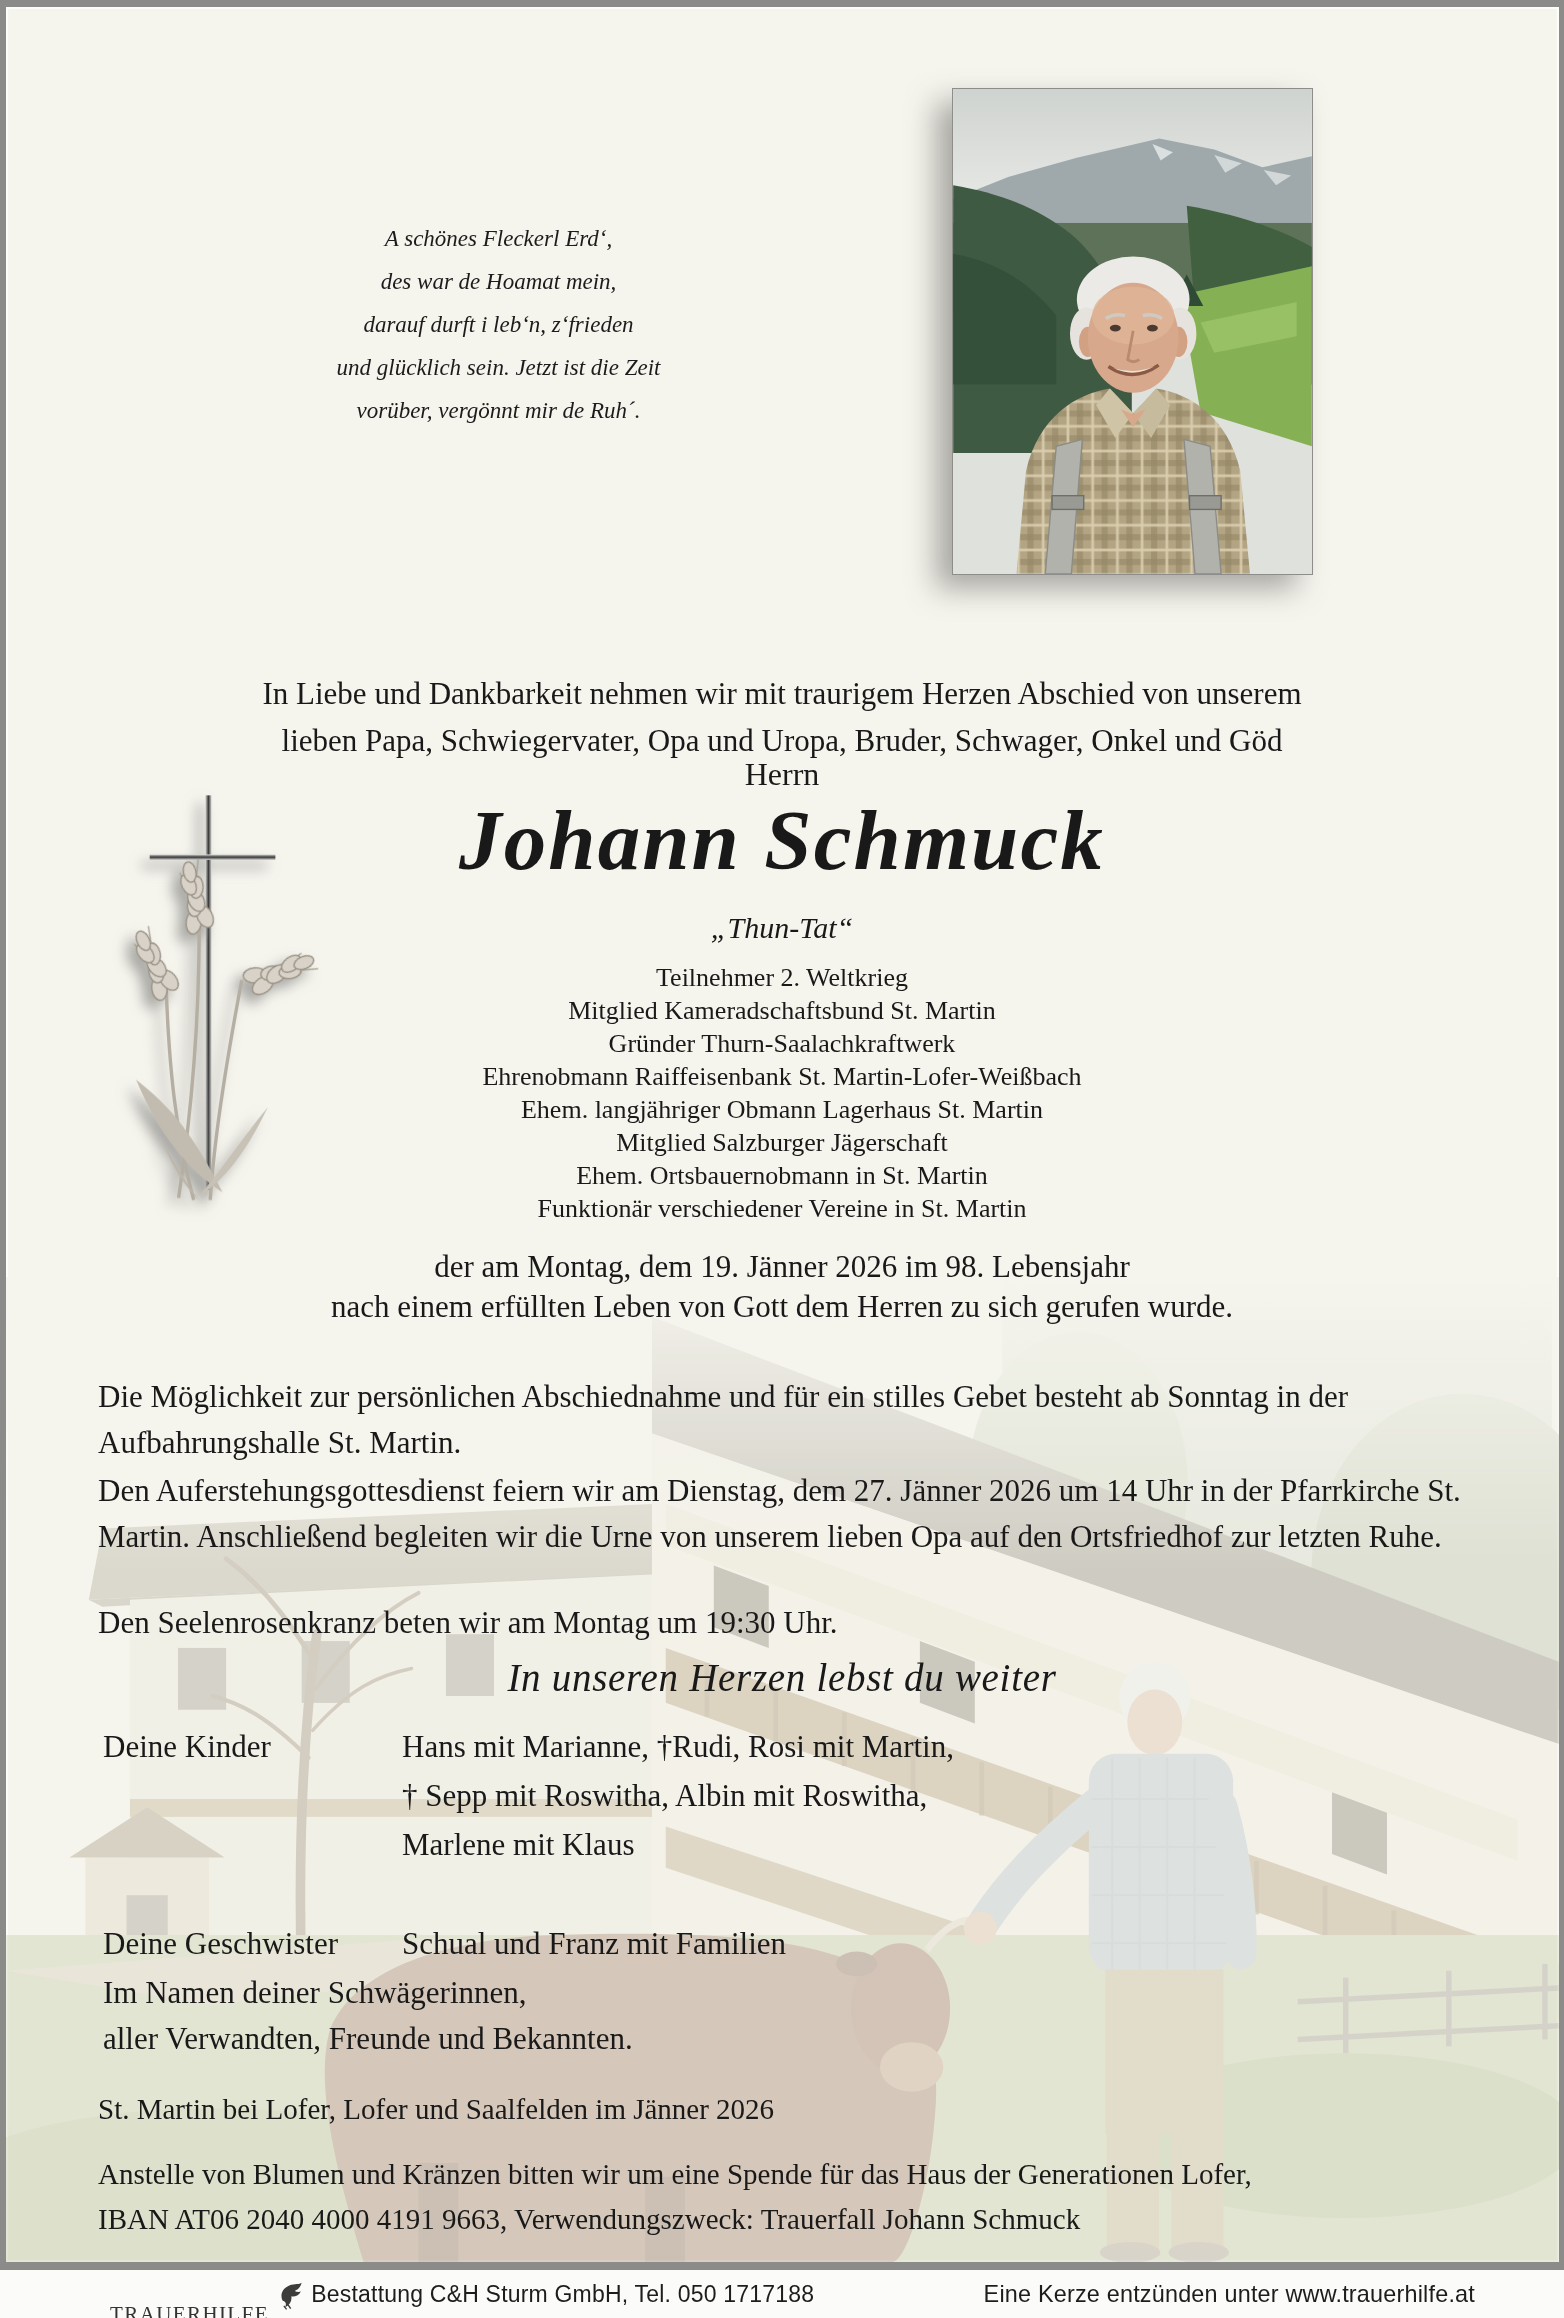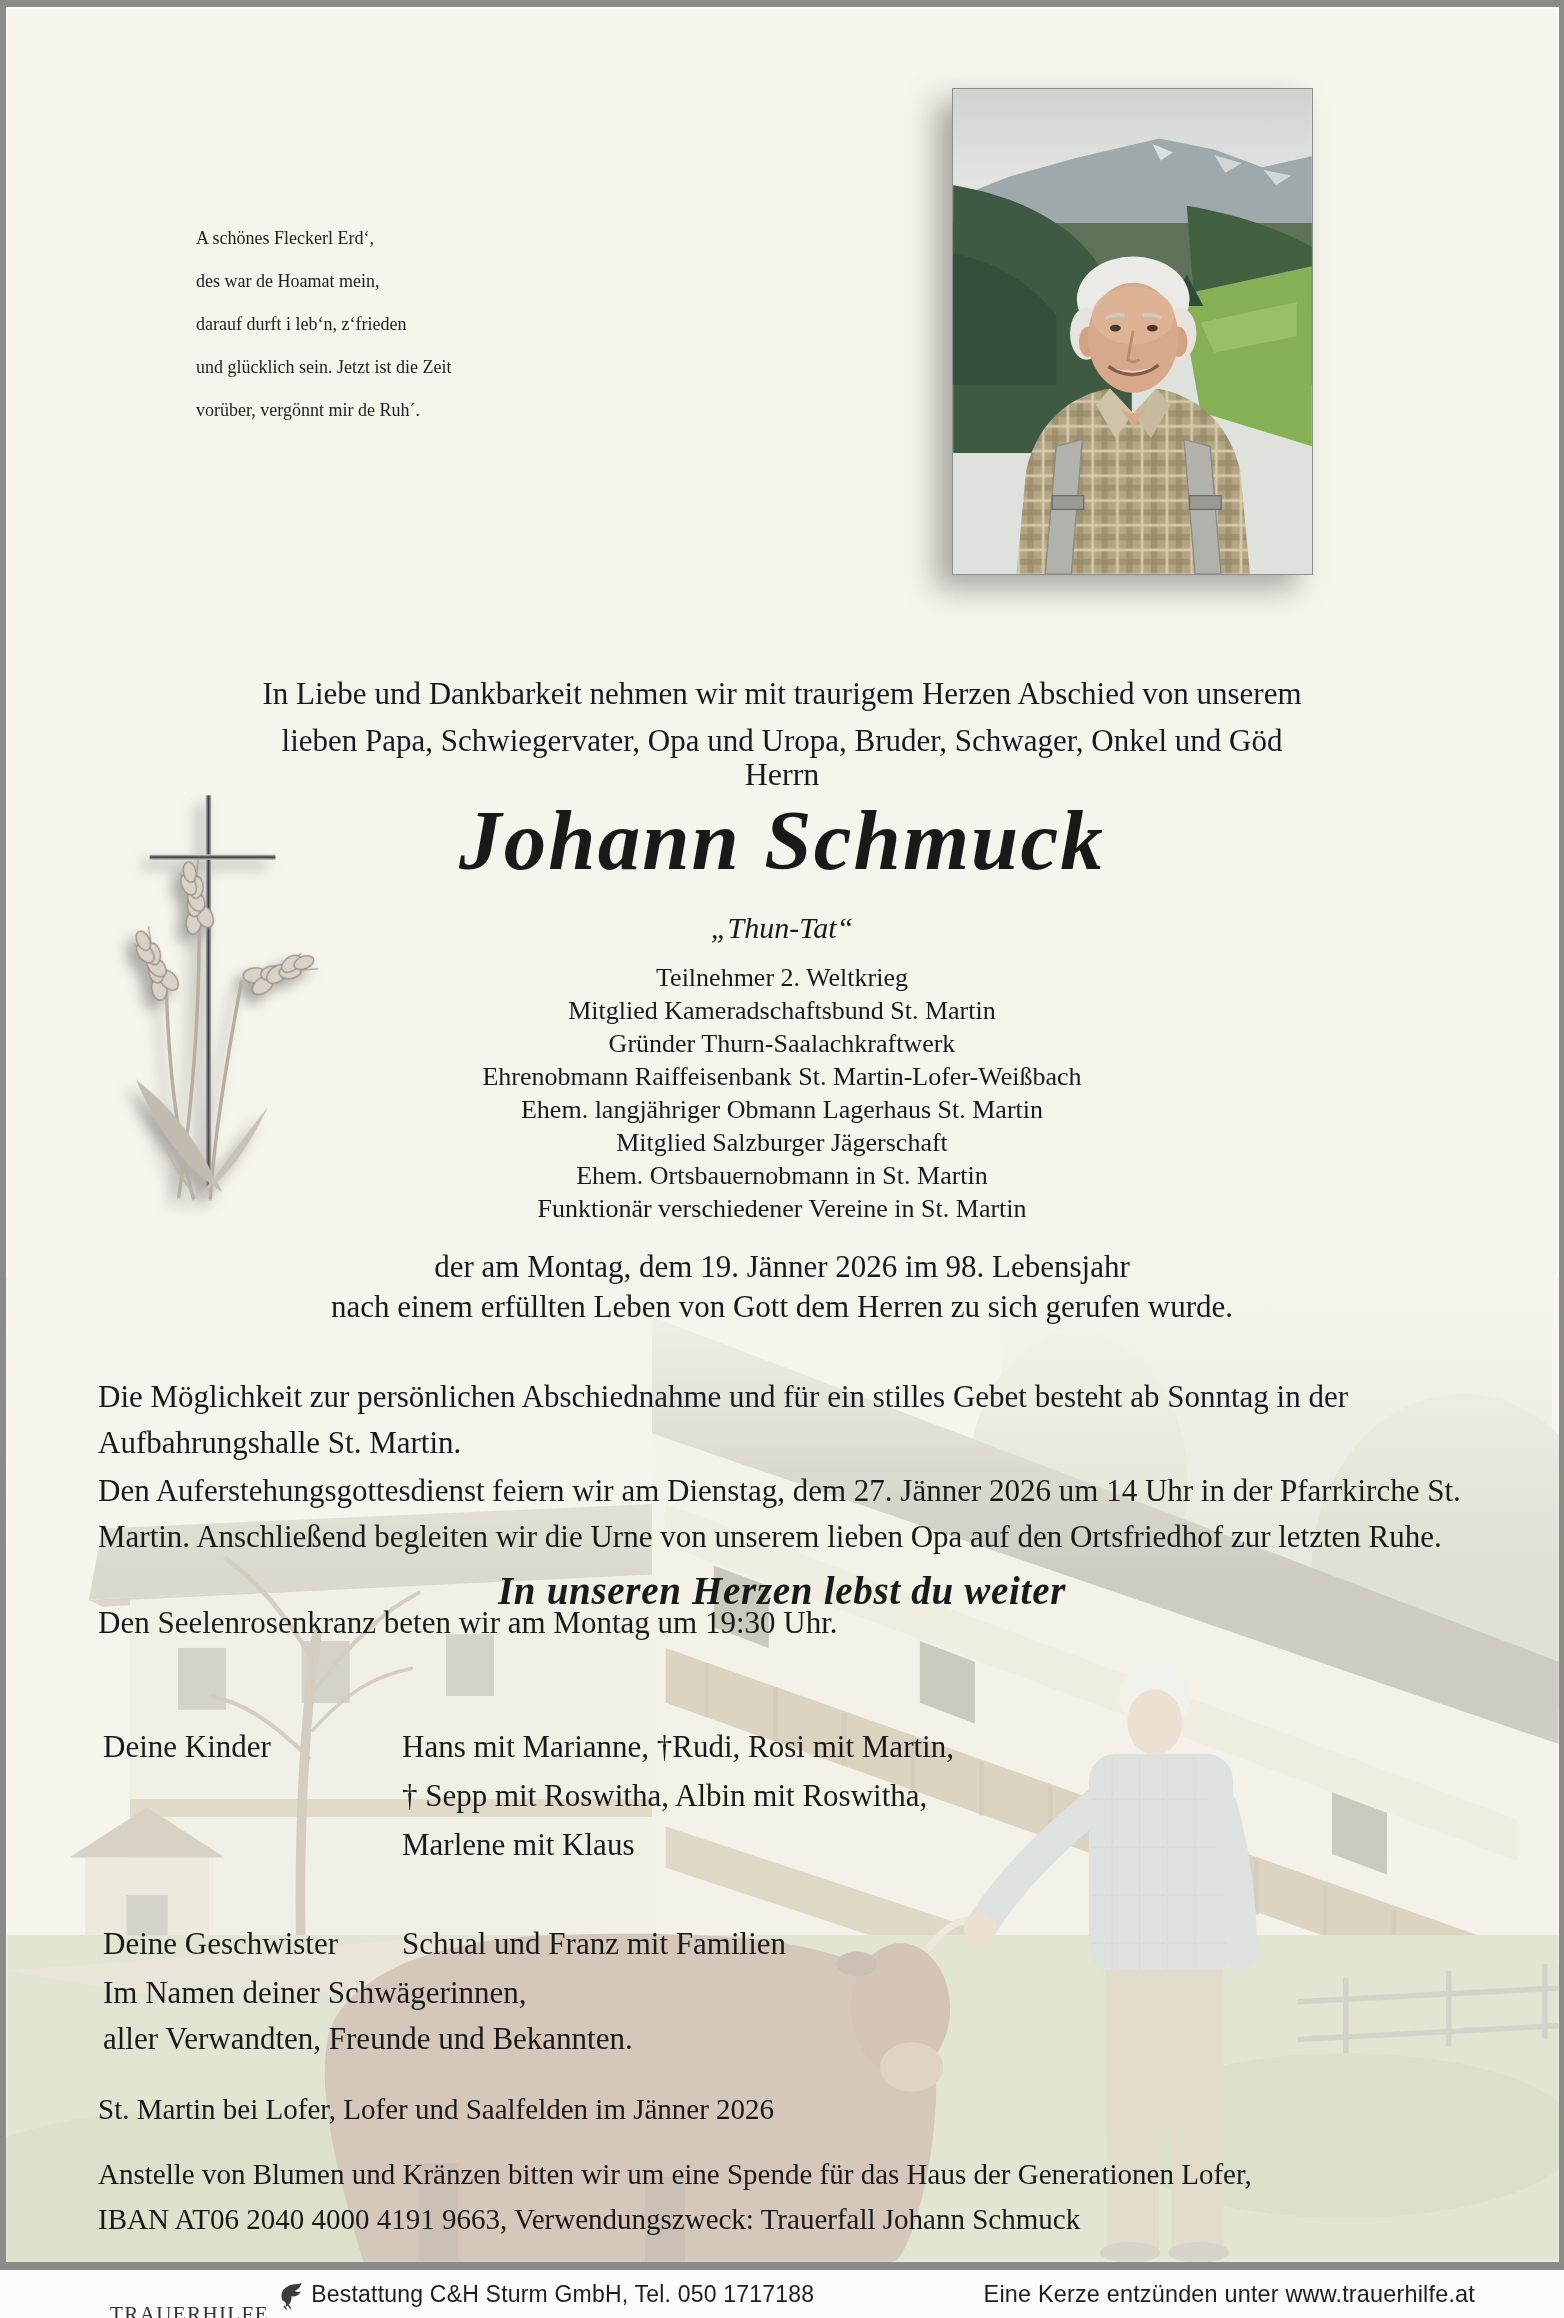--- a/index.html
+++ b/index.html
@@ -14,33 +14,33 @@
   #frame-left{left:0;top:6.9px;width:5.5px;height:2255px;}
   #frame-right{left:1559px;top:6.9px;width:5.5px;height:2255px;}
   #frame-bar{left:0;top:2262px;width:1564px;height:7.6px;}
   
   #paper{left:5.5px;top:6.9px;width:1553px;height:2255px;background:#f5f4ed;
     box-shadow:inset 0 0 0 2.1px #fdfdfb;}
   
   #bg-scene{left:5.5px;top:1277px;}
   
   .center{left:0;width:1564px;text-align:center;}
-  .poem{left:196px;top:217px;width:605px;text-align:left;
-    font-size:18px;line-height:43px;color:#1c1c1c;}
+  .poem{left:196px;top:217px;width:605px;text-align:center;
+    font-style:italic;font-size:23px;line-height:43px;color:#1c1c1c;}
   .intro{top:670px;font-size:31px;line-height:47px;text-align:center;}
   .herrn{top:756px;font-size:32px;}
   .name{top:794px;font-size:85px;line-height:93px;font-style:italic;font-weight:bold;letter-spacing:2.1px;}
   .nickname{top:911px;font-size:30px;font-style:italic;}
   .titles{top:961px;font-size:26px;line-height:33px;}
   .death{top:1247px;font-size:31px;line-height:40px;}
   .para{left:98px;width:1371px;text-align:left;font-size:31px;line-height:46px;margin-top:12px;}
   #para-0{top:1362px;}
   #para-1{top:1456px;}
   #para-2{top:1588px;}
-  .heart{top:1568px;font-size:39px;font-weight:bold;font-style:italic;letter-spacing:0.7px;}
+  .heart{top:1655px;font-size:39px;font-weight:normal;font-style:italic;letter-spacing:0.7px;}
   .fam{font-size:31px;line-height:49px;text-align:left;}
   #kinder-label{left:103px;top:1722px;}
   #kinder-values{left:402px;top:1722px;}
   #enkel-line{left:103px;top:1869px;}
   #geschwister-label{left:103px;top:1919px;}
   #geschwister-value{left:402px;top:1919px;}
   #im-namen{left:103px;top:1970px;font-size:31px;line-height:46px;text-align:left;}
   #place-date{left:98px;top:2093px;font-size:29px;text-align:left;}
   #donation{left:98px;top:2152px;font-size:29px;line-height:45px;text-align:left;}
   

